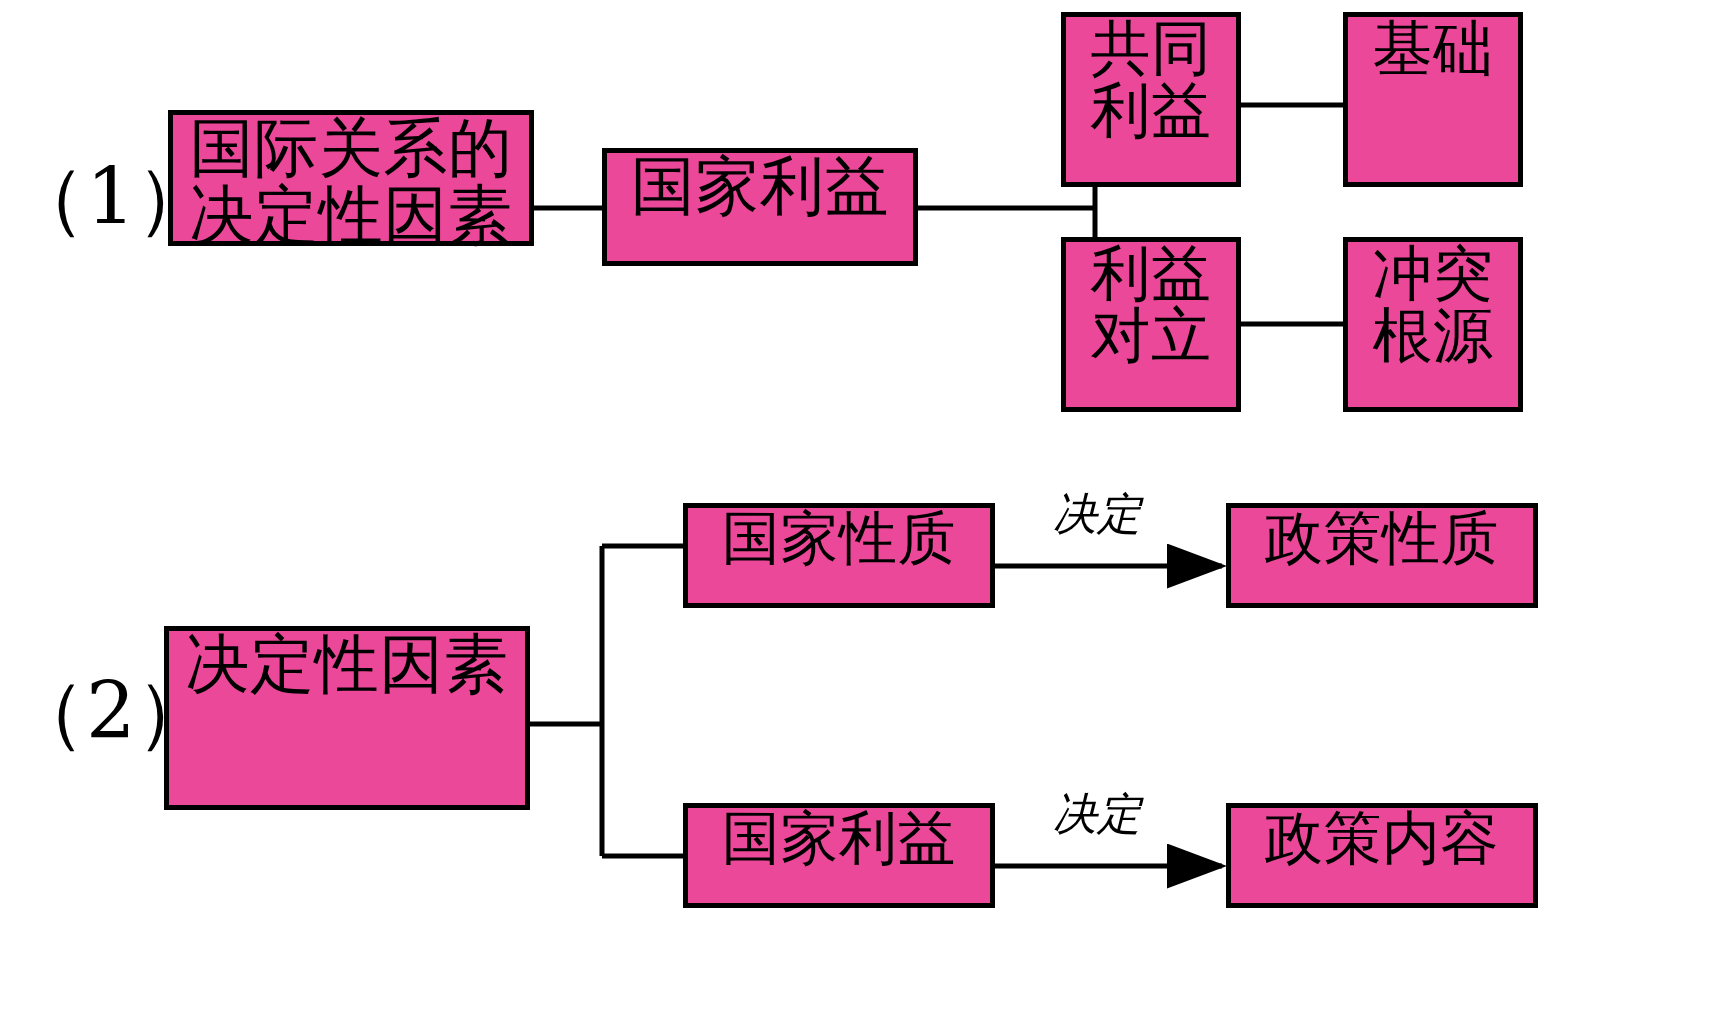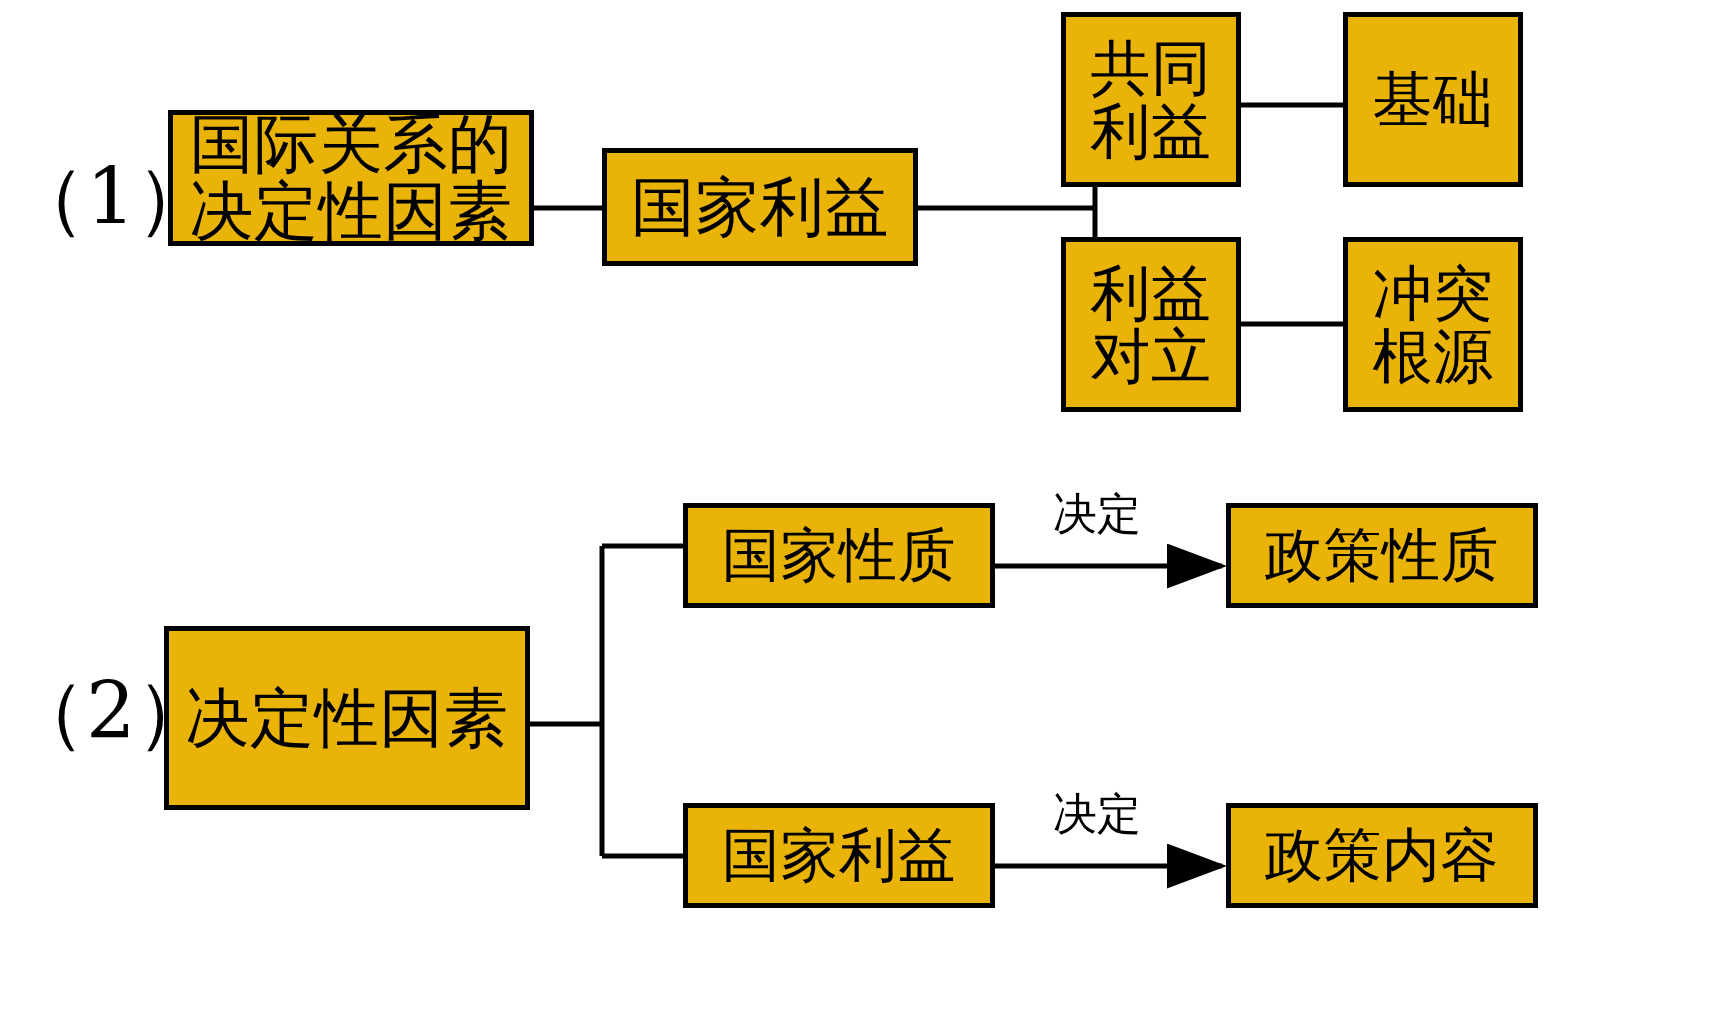--- a/index.html
+++ b/index.html
@@ -19,25 +19,25 @@
     position: absolute;
     left: 0;
     top: 0;
     width: 1724px;
     height: 1036px;
   }
   .node-box {
     position: absolute;
     box-sizing: border-box;
     border: 5px solid #000000;
-    background: #eab308;
+    background: #ec4899;
     display: flex;
     flex-direction: column;
     align-items: center;
-    justify-content: center;
+    justify-content: flex-start;
     color: #000000;
     line-height: 1.04;
     white-space: nowrap;
   }
   .node-box .line {
     display: block;
     letter-spacing: 0.01em;
   }
   .group-label {
     position: absolute;
@@ -45,20 +45,21 @@
     font-size: 78px;
     line-height: 1;
     white-space: nowrap;
   }
   .edge-label {
     position: absolute;
     color: #000000;
     font-size: 44px;
     line-height: 1;
     white-space: nowrap;
+    font-style: italic;
   }
   .s58 { font-size: 58px; }
   .s64 { font-size: 64px; }
   .s60 { font-size: 60px; }
 </style>
 </head>
 <body>
 
 <div id="canvas">
 

